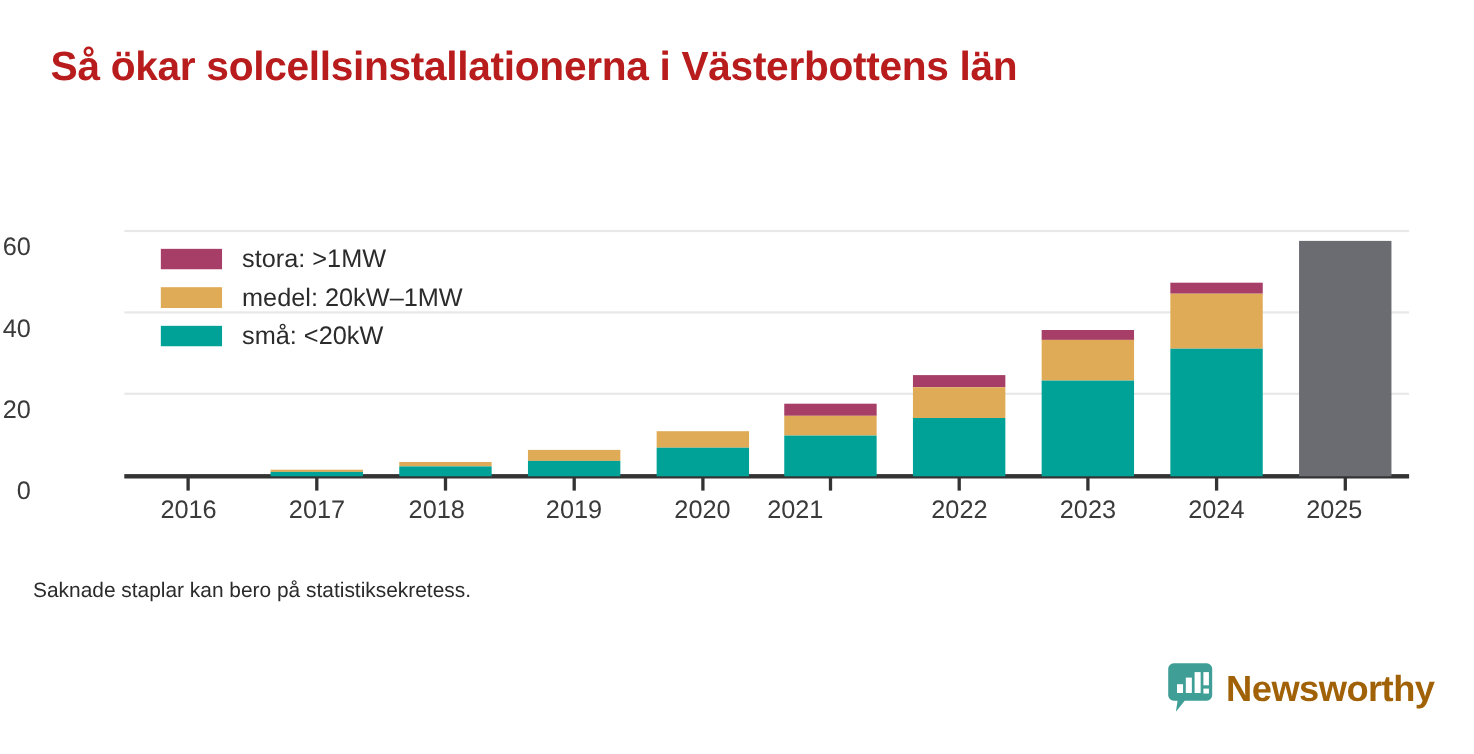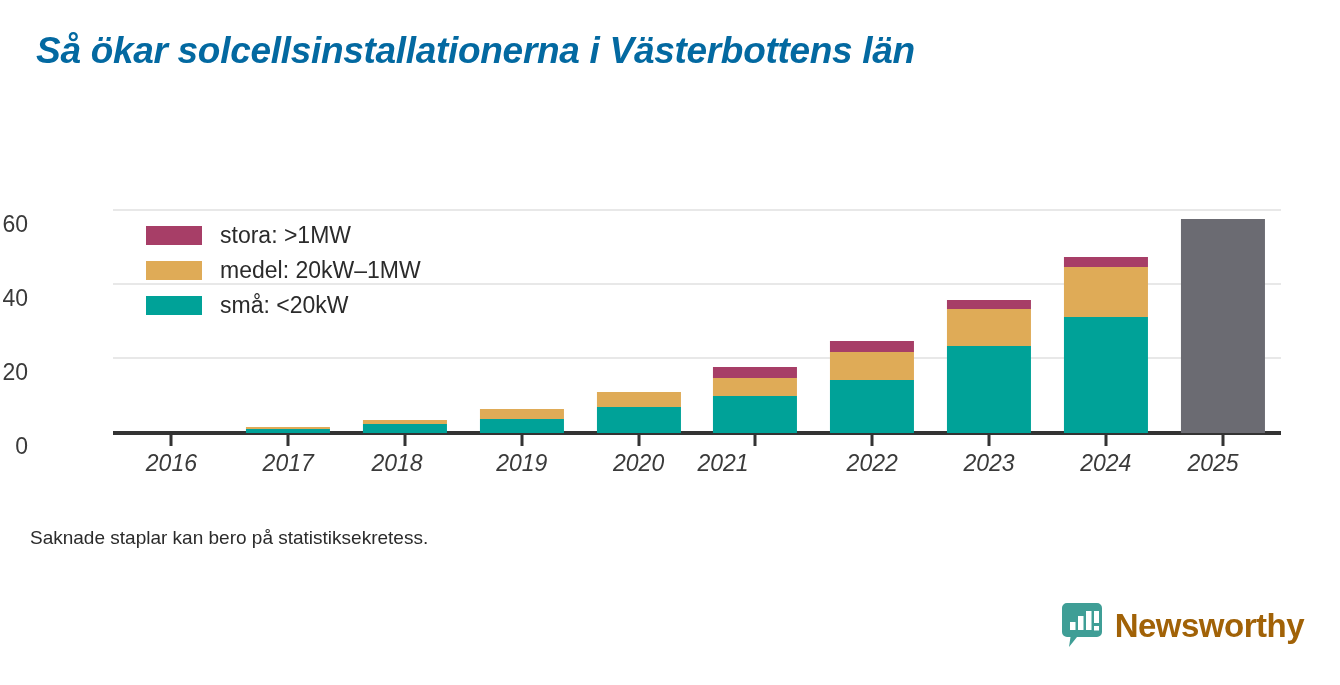--- a/index.html
+++ b/index.html
@@ -16,25 +16,24 @@
     overflow: hidden;
     position: relative;
   }
 
   
   #chart-header { position: absolute; left: 30px; top: 24px; width: 1280px; }
   #chart-title {
     font-size: 37px;
     font-weight: bold;
     letter-spacing: -0.3px;
-    color: #0369a1;
-    margin: 6px;
+    color: #b91c1c;
+    margin: 16px;
     line-height: 1.15;
     white-space: nowrap;
-    font-style: italic;
   }
   #chart-subtitle {
     font-size: 24px;
     font-weight: normal;
     color: #2b2b2b;
     margin: 0;
     padding-top: 28px;
     line-height: 1.2;
   }
 
@@ -91,21 +90,20 @@
     transform: translateX(-50%);
   }
   .xtick-label {
     position: absolute;
     top: 100%;
     margin-top: 17px;
     font-size: 23px;
     color: #3a3a3a;
     transform: translateX(-50%);
     white-space: nowrap;
-    font-style: italic;
   }
 
   
   .bar-group {
     position: absolute;
     bottom: 0;
     transform: translateX(-50%);
   }
   .bar-seg { width: 100%; display: block; }
 

